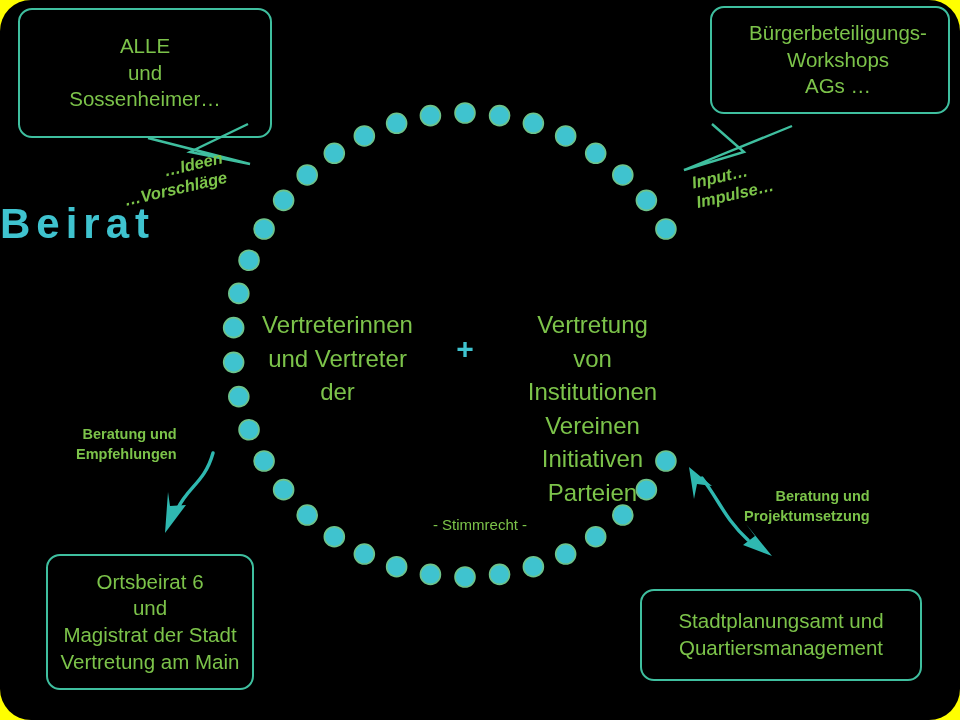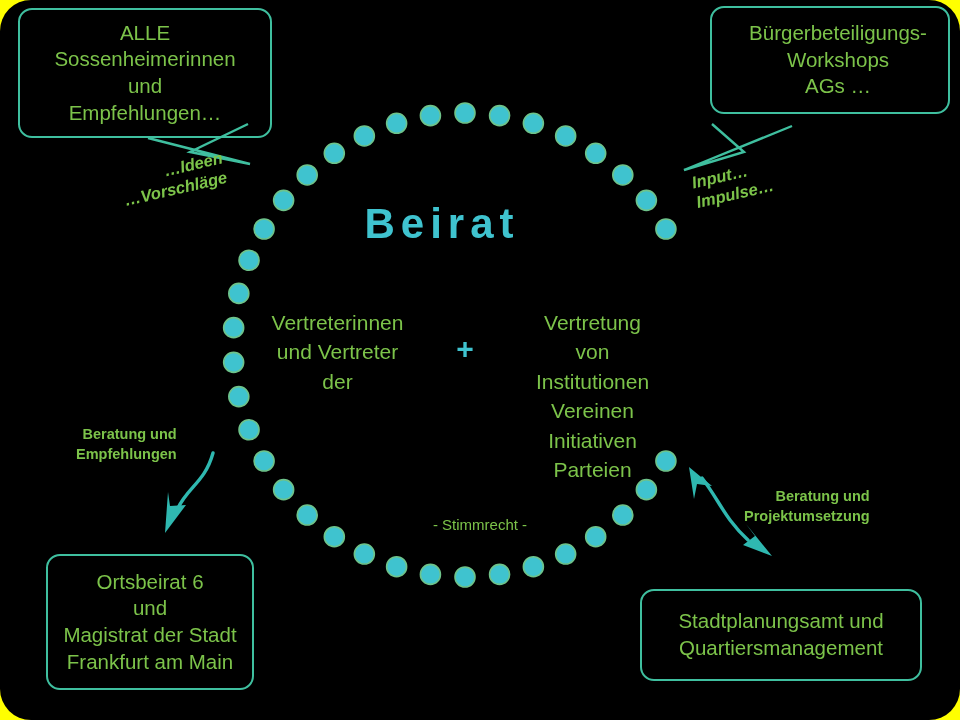--- a/index.html
+++ b/index.html
@@ -97,37 +97,36 @@
     text-align: right;
     white-space: nowrap;
   }
   #label-beratung-empfehlungen { left: 76px;  top: 425px; }
   #label-beratung-projekt      { left: 744px; top: 487px; }
 
   
   #center-title {
     position: absolute;
     left: 0; top: 200px; width: 884px;
-    text-align: center;
     color: #3fc3cf;
     font-size: 42px;
     font-weight: 700;
     letter-spacing: 6px;
   }
   #center-columns {
     position: absolute;
     left: 255px; top: 308px; width: 420px;
     display: flex;
     justify-content: space-between;
     align-items: flex-start;
   }
   .col {
     width: 165px;
     color: #7cc34a;
-    font-size: 21px;
+    font-size: 24px;
     line-height: 1.40;
     text-align: center;
   }
   #plus-sign {
     width: 46px;
     text-align: center;
     color: #3fc3cf;
     font-size: 30px;
     font-weight: 700;
     line-height: 1;
@@ -199,23 +198,22 @@
 
     <g>
       <path d="M 702 478 C 719 500 725 519 748 540" fill="none" stroke="#2fb8b0" stroke-width="3.4" stroke-linecap="round"></path>
       <path d="M 689 467 L 712 486 L 697 484 L 694 499 Z" fill="#2fb8b0"></path>
       <path d="M 772 556 L 743 545 L 755 536 L 746 524 Z" fill="#2fb8b0"></path>
     </g>
   </svg>
 
   <div class="box" id="bubble-citizens">
     <div class="line">ALLE</div>
-    <div class="line">Sossenheimerinnen</div>
     <div class="line">und</div>
-    <div class="line">Empfehlungen…</div>
+    <div class="line">Sossenheimer…</div>
   </div>
 
   <div class="tag" id="tag-ideen">
     <div>…Ideen</div>
     <div>…Vorschläge</div>
   </div>
 
   <div class="box" id="bubble-workshops">
     <div class="line">Bürgerbeteiligungs-</div>
     <div class="line">Workshops</div>
@@ -255,21 +253,21 @@
 
   <div class="arrow-label" id="label-beratung-projekt">
     <div>Beratung und</div>
     <div>Projektumsetzung</div>
   </div>
 
   <div class="box" id="box-ortsbeirat">
     <div class="line">Ortsbeirat 6</div>
     <div class="line">und</div>
     <div class="line">Magistrat der Stadt</div>
-    <div class="line">Frankfurt am Main</div>
+    <div class="line">Vertretung am Main</div>
   </div>
 
   <div class="box" id="box-stadtplanung">
     <div class="line">Stadtplanungsamt und</div>
     <div class="line">Quartiersmanagement</div>
   </div>
 
 </div>
 
 </body></html>

